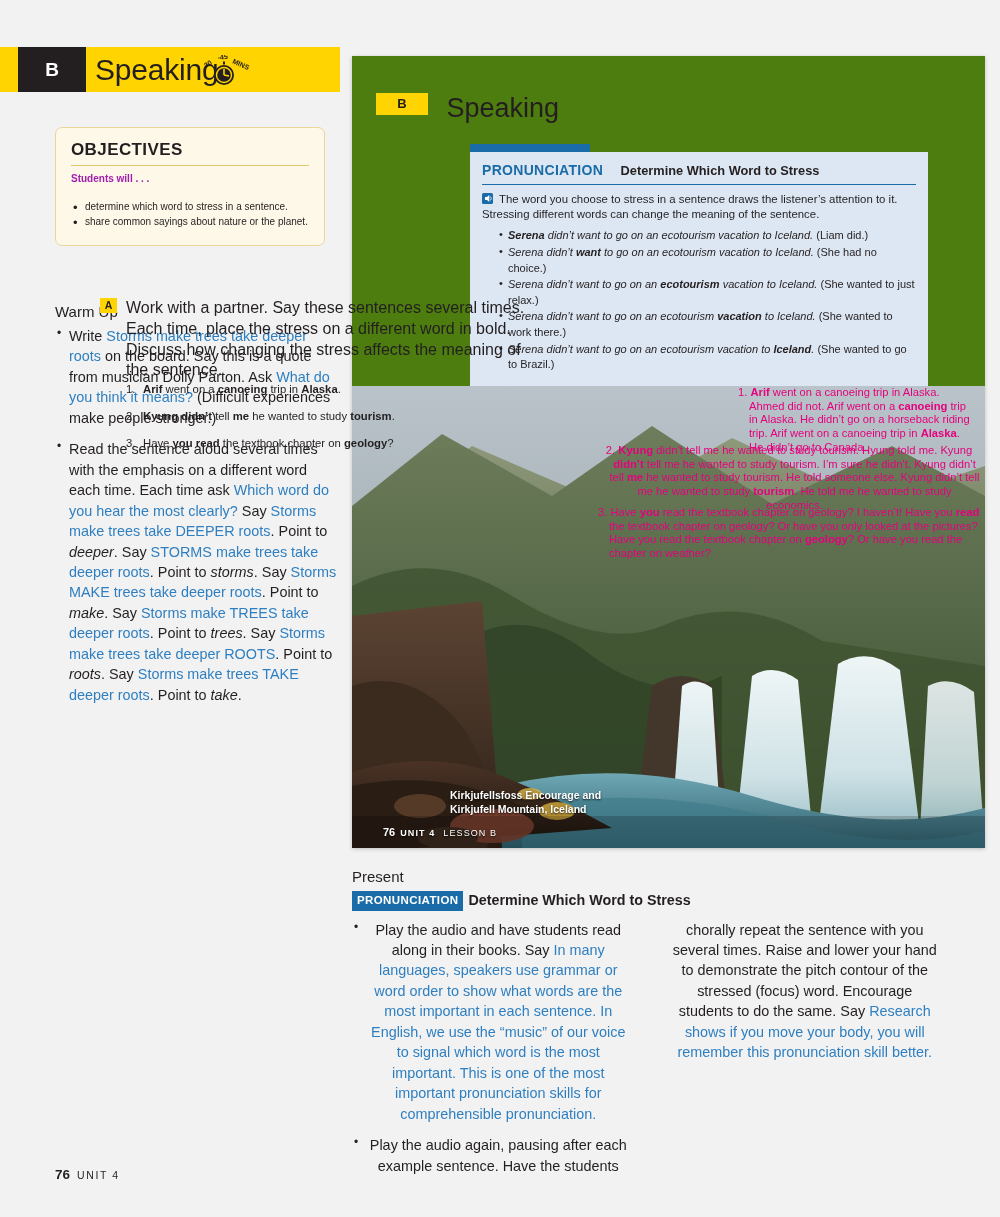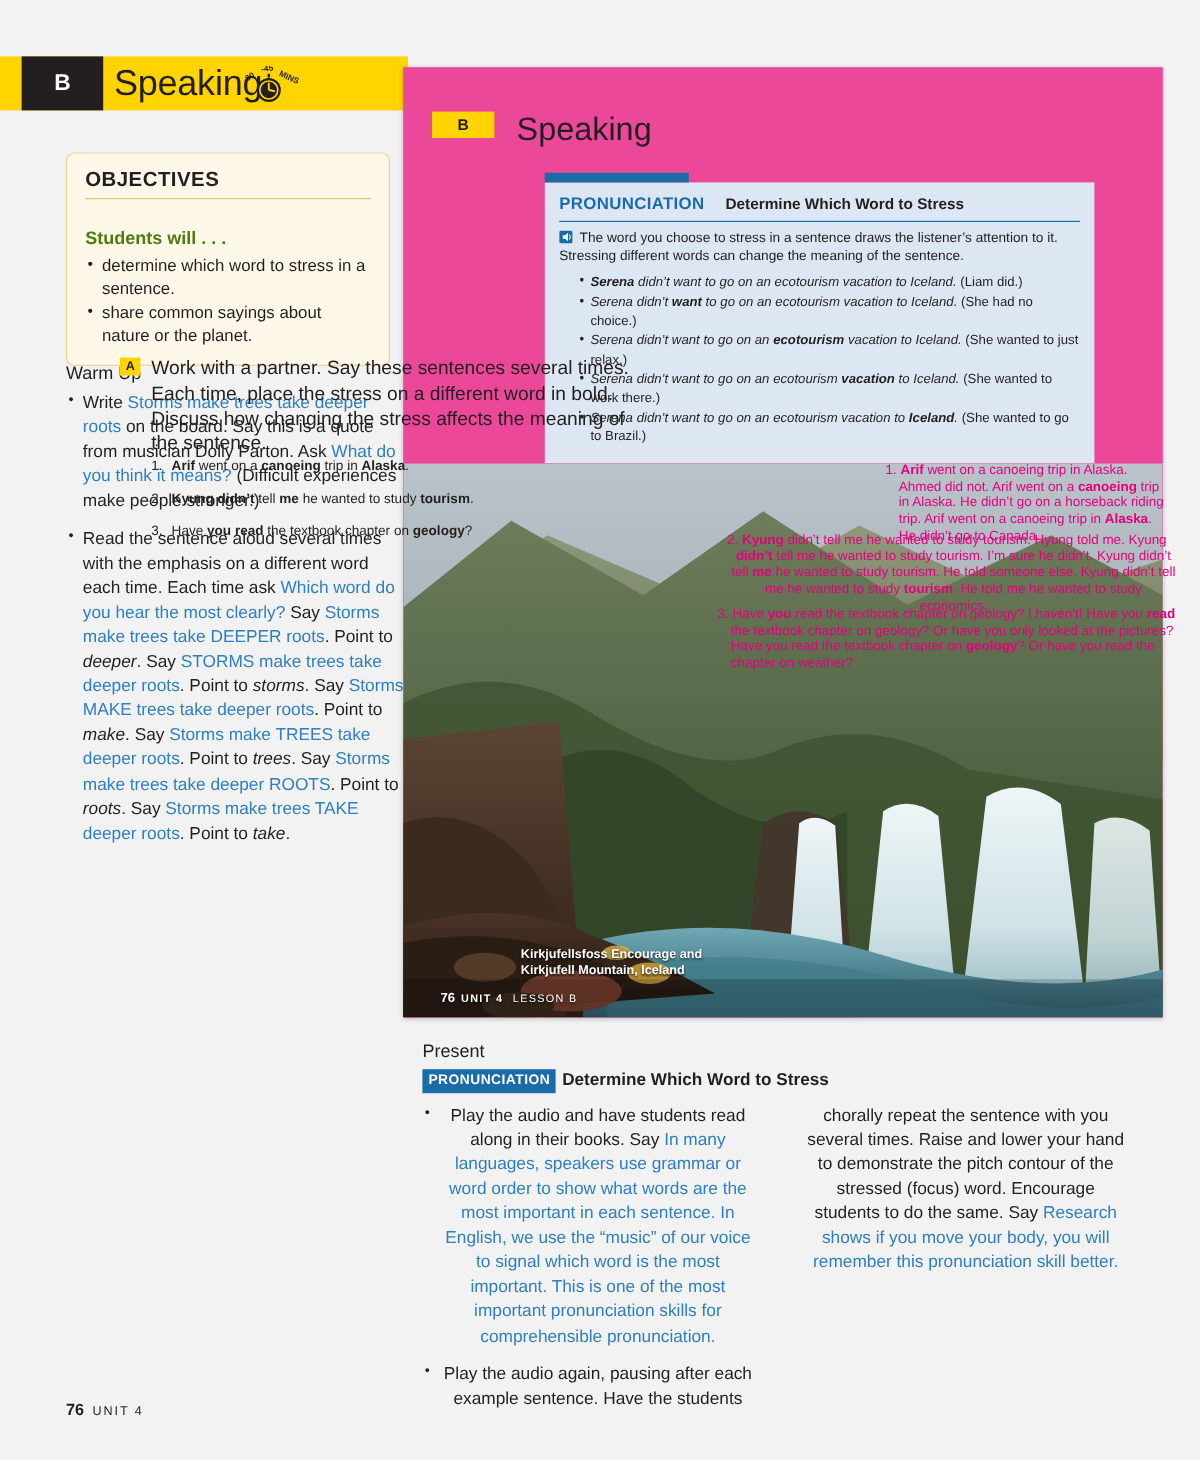--- a/index.html
+++ b/index.html
@@ -30,26 +30,26 @@
   .clock-wrap svg { display: block; }
 
   
   .objectives {
     position: absolute; left: 55px; top: 127px; width: 270px;
     background: #fdf8e8; border: 1px solid #e8d79a; border-radius: 7px;
     padding: 12px 15px 14px 15px;
   }
   .objectives h2 {
     font-size: 17px; font-weight: bold; color: #231f20; letter-spacing: 0.4px;
-    padding-bottom: 5px; border-bottom: 1px solid #e3c86a; margin-bottom: 24px;
-  }
-  .objectives .lead { font-size: 15px; font-weight: bold; color: #4d7c0f; margin-bottom: 5px; }
+    padding-bottom: 5px; border-bottom: 1px solid #e3c86a; margin-bottom: 7px;
+  }
+  .objectives .lead { font-size: 10px; font-weight: bold; color: #a21caf; margin-bottom: 16px; }
   .objectives ul { list-style: none; }
   .objectives li {
-    font-size: 14px; color: #231f20; line-height: 1.33;
+    font-size: 10px; color: #231f20; line-height: 1.33;
     padding-left: 14px; position: relative; margin-bottom: 2px;
   }
   .objectives li:before {
     content: "\2022"; position: absolute; left: 2px; top: -1px; font-size: 13px;
   }
 
   
   .te-col { position: absolute; left: 55px; width: 285px; }
   .te-h { font-size: 15px; color: #231f20; margin-bottom: 6px; font-weight: normal; }
   .te-list { list-style: none; }
@@ -73,22 +73,22 @@
   .badge-line { margin: 6px 0 9px 0; font-size: 14.4px; line-height: 1.35; }
   .badge {
     display: inline-block; background: #1a6ca8; color: #fff;
     font-size: 11.5px; font-weight: bold; letter-spacing: 0.4px;
     padding: 2px 5px 2px 5px; vertical-align: 1px; margin-right: 5px;
   }
   .badge-sub { font-weight: bold; font-size: 14.3px; color: #231f20; }
 
   
   .sb {
-    position: absolute; left: 336px; top: 56px; width: 633px; height: 792px;
-    background: #ec4899;
+    position: absolute; left: 352px; top: 56px; width: 633px; height: 792px;
+    background: #4d7c0f;
     box-shadow: 0 1px 4px rgba(0,0,0,0.22);
     overflow: hidden;
   }
   .sb-head { position: absolute; left: 24px; top: 37px; }
   .sb-letter {
     display: inline-block; width: 52px; height: 22px; background: #ffd400;
     color: #231f20; font-weight: bold; font-size: 13px;
     text-align: center; line-height: 22px; vertical-align: 9px;
   }
   .sb-title { display: inline-block; font-size: 27px; color: #231f20; margin-left: 14px; }

